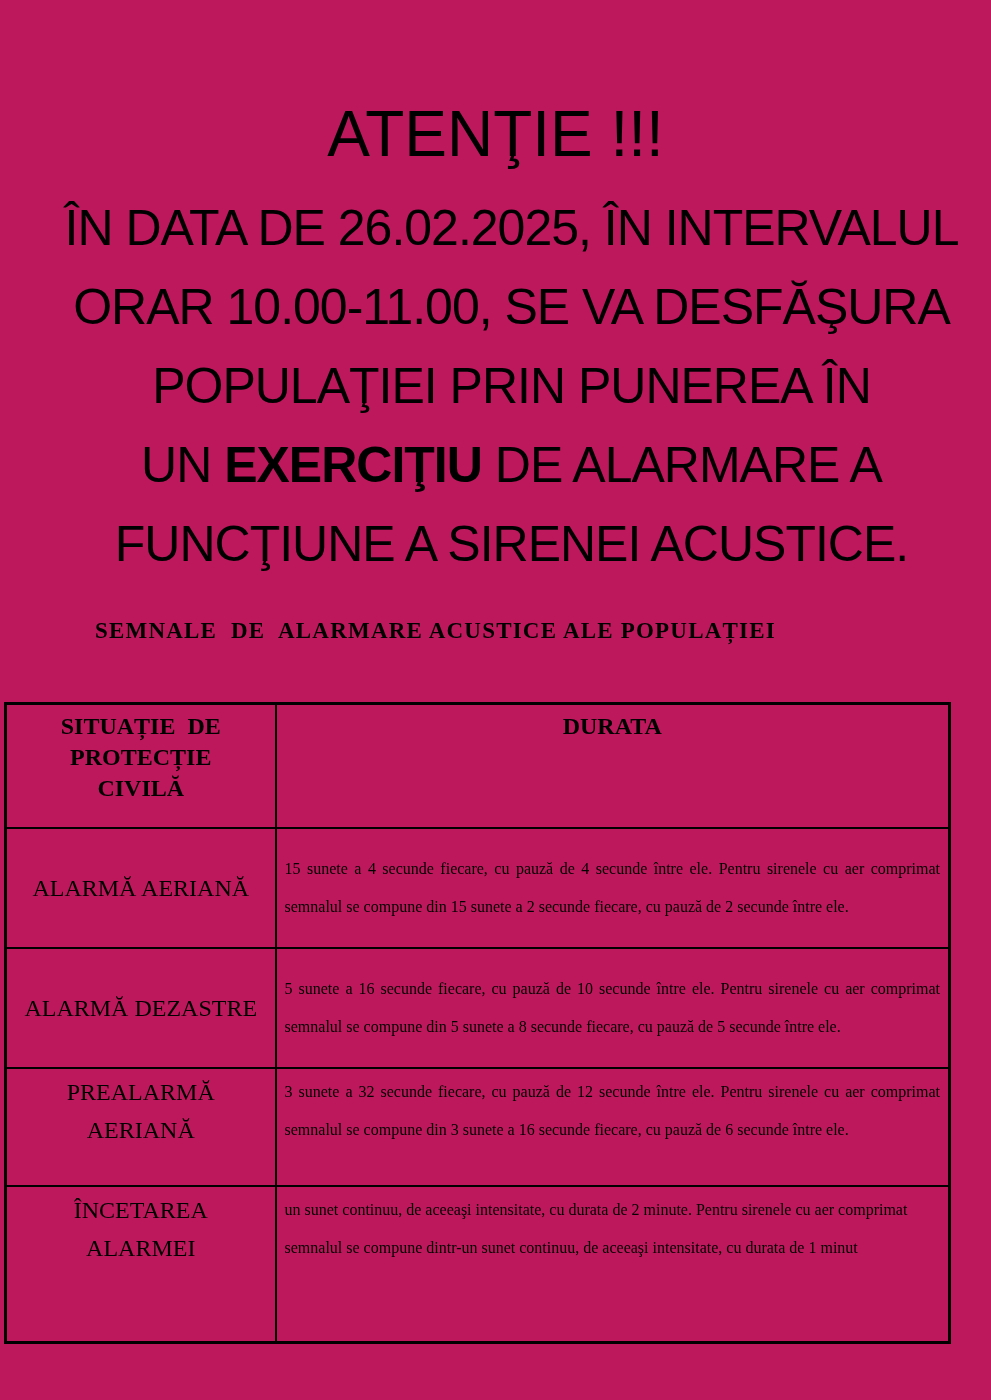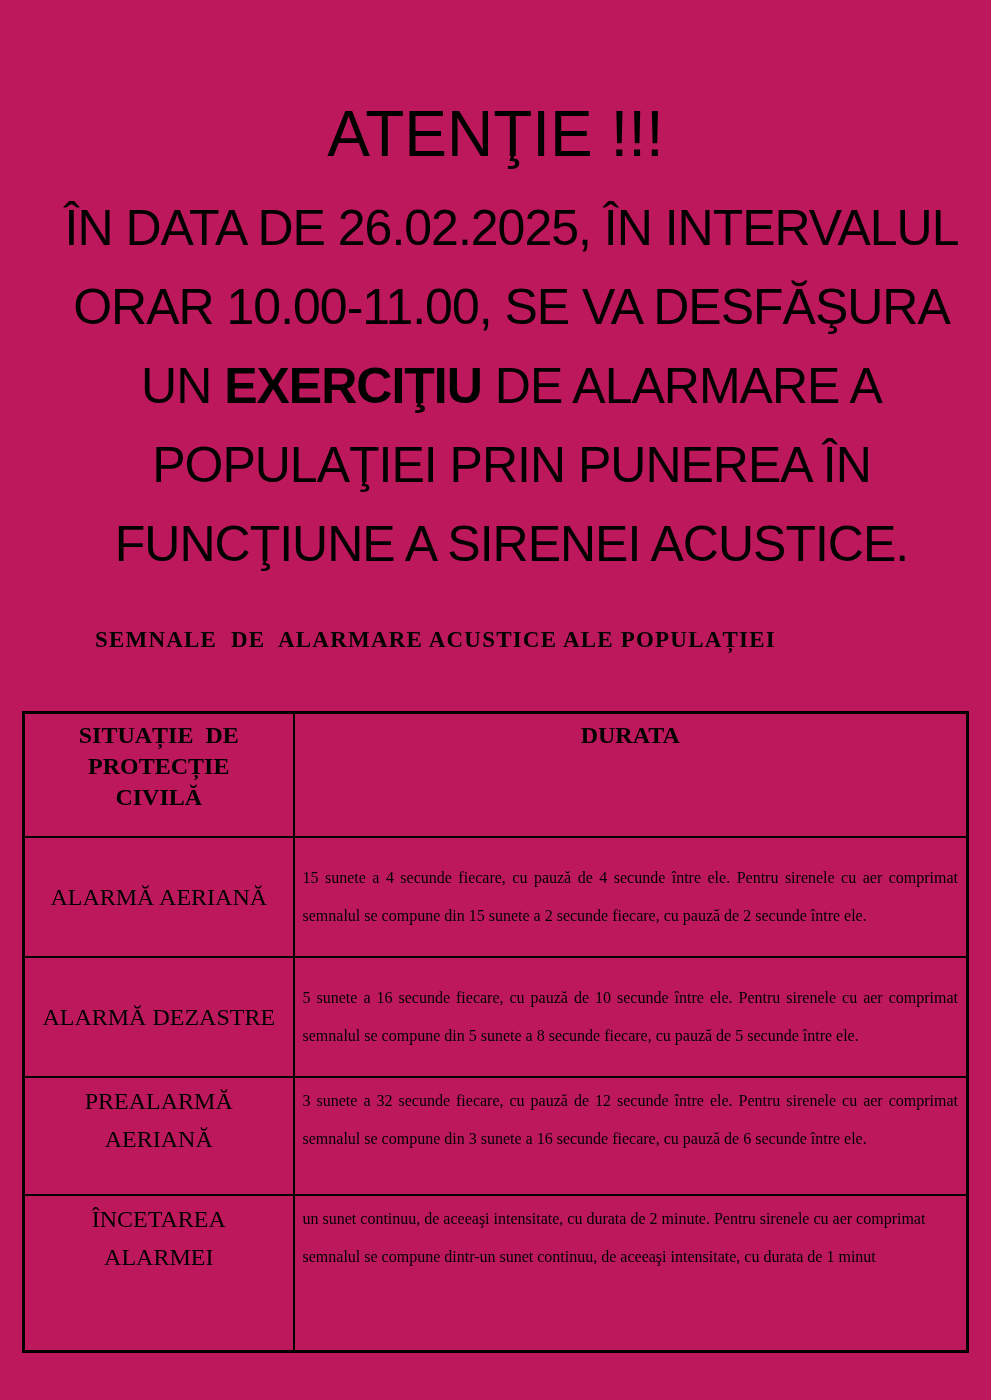--- a/index.html
+++ b/index.html
@@ -39,34 +39,34 @@
     font-size: 50px;
     line-height: 79px;
     letter-spacing: -1px;
     font-weight: normal;
   }
   .headline-line { white-space: pre; padding-left: 32px; }
   .headline-line .bold-word { font-weight: bold; }
 
   
   .subheading {
-    margin-top: 43px;
+    margin-top: 34px;
     margin-left: 95px;
     font-family: "Liberation Serif", serif;
     font-weight: bold;
     font-size: 23px;
     letter-spacing: 1.2px;
     white-space: pre-wrap;
   }
 
   
   table.signal-table {
     border-collapse: collapse;
     table-layout: fixed;
-    margin: 58px 0 0 22px;
+    margin: 58px 0 0 4px;
     width: 944px;
     border: 3px solid #000000;
   }
   .signal-table col.col-situation { width: 270px; }
   .signal-table col.col-duration  { width: 674px; }
   .signal-table td, .signal-table th {
     border: 2px solid #000000;
     vertical-align: top;
     padding: 4px 8px;
     font-weight: normal;
@@ -104,22 +104,22 @@
 <body>
 
 <div class="page">
 
   <div class="headline-block">
     <h1 class="doc-title">ATENŢIE !!!</h1>
 
     <div class="headline-lines">
       <div class="headline-line">ÎN DATA DE 26.02.2025, ÎN INTERVALUL</div>
       <div class="headline-line">ORAR 10.00-11.00, SE VA DESFĂŞURA</div>
+      <div class="headline-line">POPULAŢIEI PRIN PUNEREA ÎN</div>
       <div class="headline-line"><span>UN </span><span class="bold-word">EXERCIŢIU</span><span> DE ALARMARE A</span></div>
-      <div class="headline-line">POPULAŢIEI PRIN PUNEREA ÎN</div>
       <div class="headline-line">FUNCŢIUNE A SIRENEI ACUSTICE.</div>
     </div>
   </div>
 
   <div class="subheading">SEMNALE  DE  ALARMARE ACUSTICE ALE POPULAȚIEI</div>
 
   <table class="signal-table">
     <colgroup>
       <col class="col-situation">
       <col class="col-duration">

